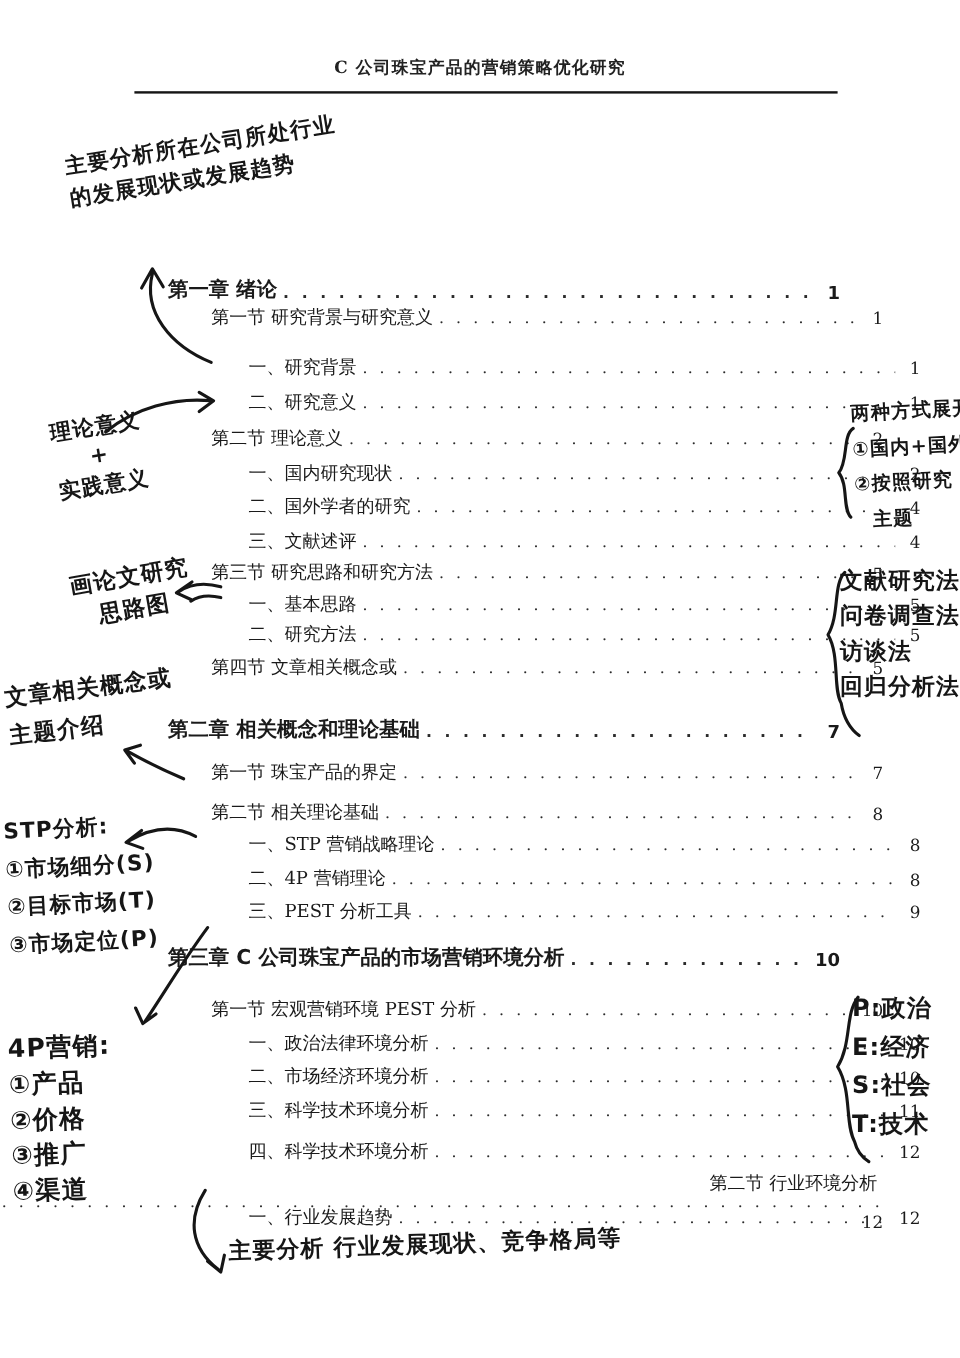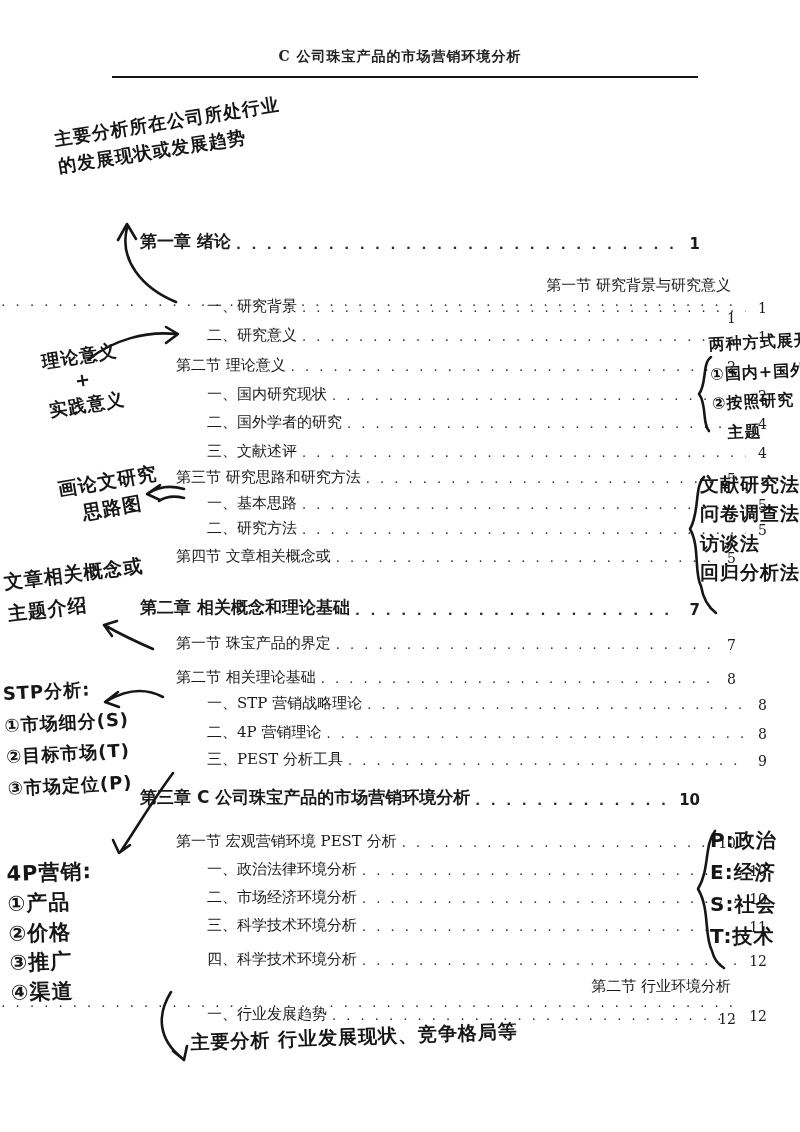--- a/index.html
+++ b/index.html
@@ -59,31 +59,31 @@
   .a-bottom       { left:190px; top:1030px; font-size:19px; transform:rotate(-2deg); transform-origin:left top; }
 
   .ink-overlay { position:absolute; left:0; top:0; pointer-events:none; }
   .ink { stroke:#161616; stroke-width:2.6; fill:none; stroke-linecap:round; stroke-linejoin:round; }
 </style>
 </head>
 <body>
 
 <div class="page">
 
-  <div class="header-title">C 公司珠宝产品的市场营销环境分析</div>
+  <div class="header-title">C 公司珠宝产品的营销策略优化研究</div>
   <div class="header-rule"></div>
 
 
   <div id="toc-rows">
       <div class="toc-row level-chapter" style="top: 230px;">
         <span class="toc-label">第一章 绪论</span>
         <span class="dots"></span>
         <span class="toc-page">1</span>
       </div>
-      <div class="toc-row level-section" style="top: 276px; flex-direction: column;">
+      <div class="toc-row level-section" style="top: 255px;">
         <span class="toc-label">第一节 研究背景与研究意义</span>
         <span class="dots"></span>
         <span class="toc-page">1</span>
       </div>
       <div class="toc-row level-item" style="top: 297px;">
         <span class="toc-label">一、研究背景</span>
         <span class="dots"></span>
         <span class="toc-page">1</span>
       </div>
       <div class="toc-row level-item" style="top: 326px;">

